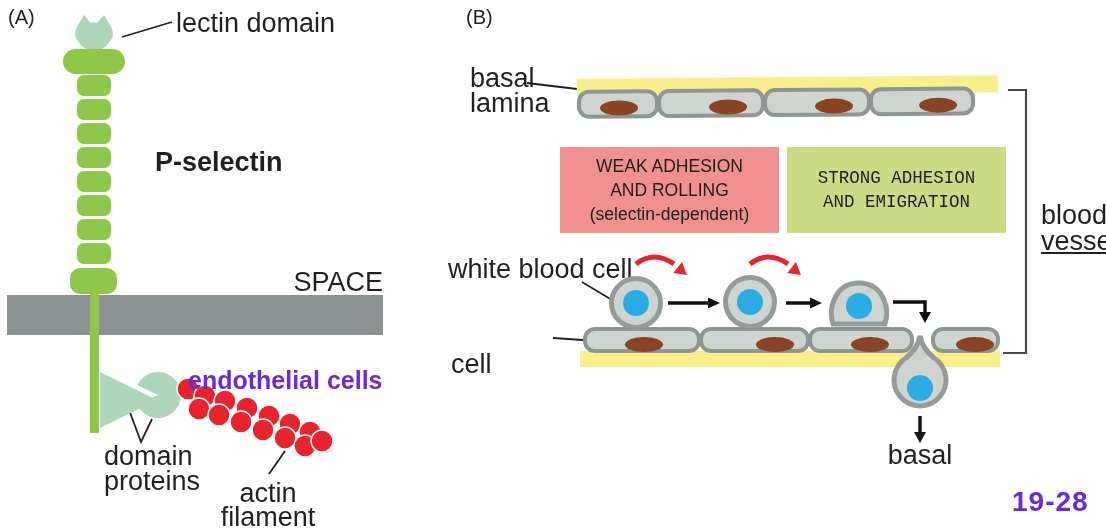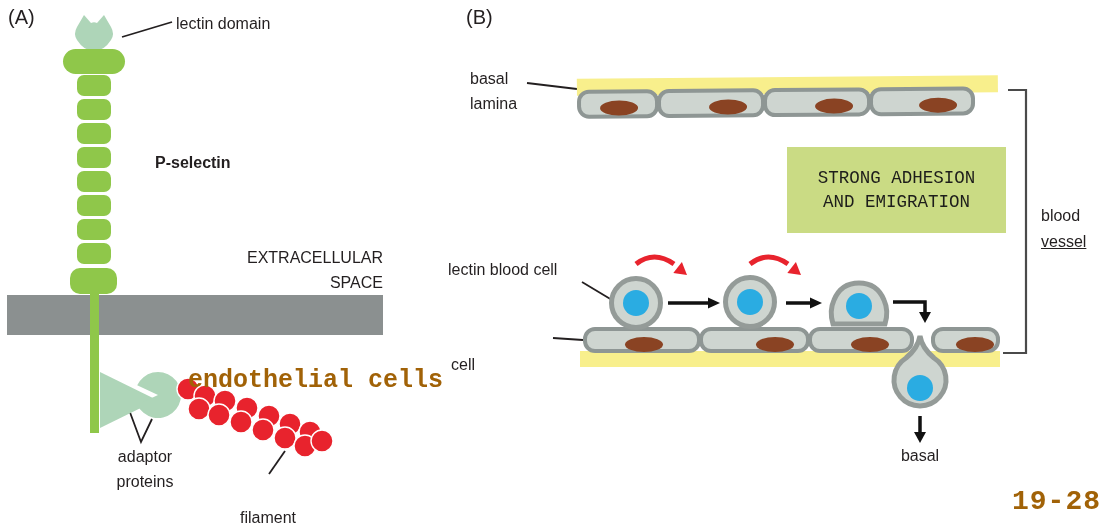--- a/index.html
+++ b/index.html
@@ -1,37 +1,37 @@
 <!DOCTYPE html>
 <html><head>
 <meta charset="utf-8">
 <style>
   html,body{margin:0;padding:0;background:#ffffff;}
   .canvas{position:relative;width:1106px;height:528px;background:#ffffff;overflow:hidden;
           font-family:"Liberation Sans",sans-serif;color:#231f20;}
   .abs{position:absolute;}
-  .lbl{position:absolute;font-size:16px;line-height:25px;color:#231f20;white-space:nowrap;}
+  .lbl{position:absolute;font-size:27px;line-height:25px;color:#231f20;white-space:nowrap;}
   .lbl.center{text-align:center;}
   .lbl.right{text-align:right;}
   .panel-tag{position:absolute;font-size:20px;color:#231f20;}
   .seg{position:absolute;background:#8fc74a;}
   .membrane{position:absolute;left:7px;top:295px;width:376px;height:40px;background:#8b9090;}
   .stem{position:absolute;left:90px;top:291px;width:9px;height:142px;background:#8fc74a;}
   .adh-box{position:absolute;top:147px;width:219px;height:86px;display:flex;flex-direction:column;
            align-items:center;justify-content:center;text-align:center;font-size:17.5px;line-height:24px;color:#1d1d1b;}
   .box-weak{left:560px;background:#f19090;}
   .box-strong{left:787px;background:#cadb84;font-family:Liberation Mono, monospace;}
   .yellowband{position:absolute;background:#f8ef8c;}
   .endorow{position:absolute;}
   .endocell{position:absolute;box-sizing:border-box;background:#ced5d0;border:4px solid #8e9694;border-radius:12px;}
   .nucleus-brown{position:absolute;width:38px;height:15px;background:#8a4323;border-radius:50%;}
   .wbc{position:absolute;width:54px;height:54px;box-sizing:border-box;background:#ced5d0;
        border:5px solid #949b98;border-radius:50%;}
   .wbc .nuc{position:absolute;left:9px;top:9px;width:26px;height:26px;background:#2aace2;border-radius:50%;}
-  .comic{position:absolute;font-family:Liberation Mono, monospace;font-weight:bold;color:#a16207;}
+  .comic{position:absolute;font-family:Liberation Sans, sans-serif;font-weight:bold;color:#6d28d9;}
   svg{display:block;}
 </style>
 </head>
 <body>
 
 <div class="canvas">
 
   <svg class="abs" style="left:0;top:0;" width="1106" height="528" viewBox="0 0 1106 528">
     <g stroke="#231f20" stroke-width="1.8" fill="none">
       <line x1="122" y1="37" x2="172" y2="22"></line>
@@ -80,25 +80,25 @@
         <circle cx="195" cy="66" r="11"></circle>
       <circle cx="190" cy="80" r="11"></circle>
         <circle cx="215" cy="74" r="11"></circle>
       <circle cx="210" cy="88" r="11"></circle>
         <circle cx="227" cy="83" r="11"></circle>
     </g>
   </svg>
 
   <div class="lbl" style="left:176px;top:11px;">lectin domain</div>
   <div class="lbl" style="left:155px;top:150px;font-weight:bold;">P-selectin</div>
-  <div class="lbl right" style="right:723px;top:245px;">EXTRACELLULAR</div>
   <div class="lbl right" style="right:723px;top:270px;">SPACE</div>
   <div class="comic" style="left:188px;top:366px;font-size:25px;">endothelial cells</div>
-  <div class="lbl center" style="left:104px;top:444px;width:82px;">adaptor</div>
+  <div class="lbl center" style="left:104px;top:444px;width:82px;">domain</div>
   <div class="lbl center" style="left:104px;top:469px;width:82px;">proteins</div>
+  <div class="lbl center" style="left:218px;top:481px;width:100px;">actin</div>
   <div class="lbl center" style="left:218px;top:505px;width:100px;">filament</div>
 
   <div class="panel-tag" style="left:466px;top:6px;">(B)</div>
 
   <div class="lbl" style="left:470px;top:66px;">basal</div>
   <div class="lbl" style="left:470px;top:91px;">lamina</div>
 
   <div class="endorow" style="left:577px;top:77px;width:421px;height:44px;transform:rotate(-0.5deg);">
     <div class="yellowband" style="left:0;top:0;width:421px;height:17px;"></div>
     <div class="endocell" style="left:0;top:11px;width:82px;height:29px;">
@@ -108,29 +108,34 @@
         <div class="nucleus-brown" style="left:48px;top:7px;"></div>
       </div>
     <div class="endocell" style="left:186px;top:11px;width:108px;height:29px;">
         <div class="nucleus-brown" style="left:48px;top:7px;"></div>
       </div>
     <div class="endocell" style="left:292px;top:11px;width:106px;height:29px;">
         <div class="nucleus-brown" style="left:46px;top:7px;"></div>
       </div>
   </div>
 
+  <div class="adh-box box-weak">
+    <span>WEAK ADHESION</span>
+    <span>AND ROLLING</span>
+    <span>(selectin-dependent)</span>
+  </div>
   <div class="adh-box box-strong">
     <span>STRONG ADHESION</span>
     <span>AND EMIGRATION</span>
   </div>
 
   <div class="lbl" style="left:1041px;top:203px;">blood</div>
   <div class="lbl" style="left:1041px;top:229px;text-decoration:underline;">vessel</div>
 
-  <div class="lbl" style="left:448px;top:257px;">lectin blood cell</div>
+  <div class="lbl" style="left:448px;top:257px;">white blood cell</div>
   <svg class="abs" style="left:580px;top:280px;" width="36" height="24" viewBox="0 0 36 24">
     <line x1="2" y1="2" x2="32" y2="20" stroke="#231f20" stroke-width="1.8"></line>
   </svg>
 
   <div class="yellowband" style="left:580px;top:351px;width:420px;height:16px;"></div>
 
   <svg class="abs" style="left:889px;top:334px;" width="62" height="86" viewBox="0 0 62 86">
     <path d="M31,2 Q33,14 45,24 A26,26 0 1 1 17,24 Q29,14 31,2 Z" fill="#ced5d0" stroke="#949b98" stroke-width="5"></path>
     <circle cx="31" cy="54" r="13" fill="#2aace2"></circle>
   </svg>

